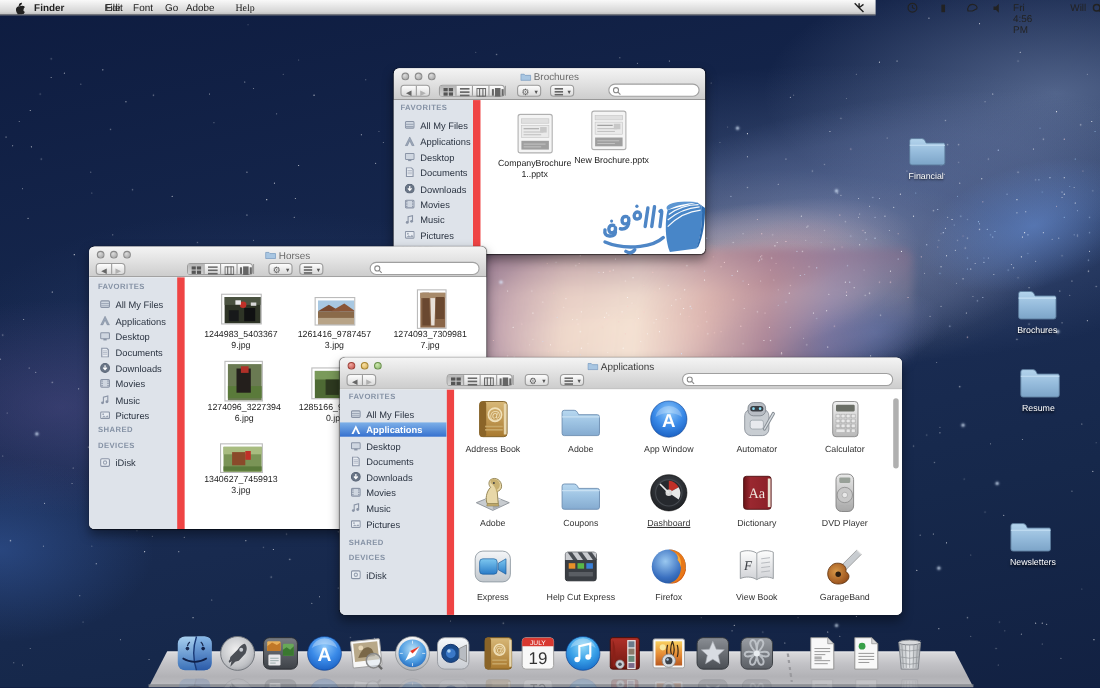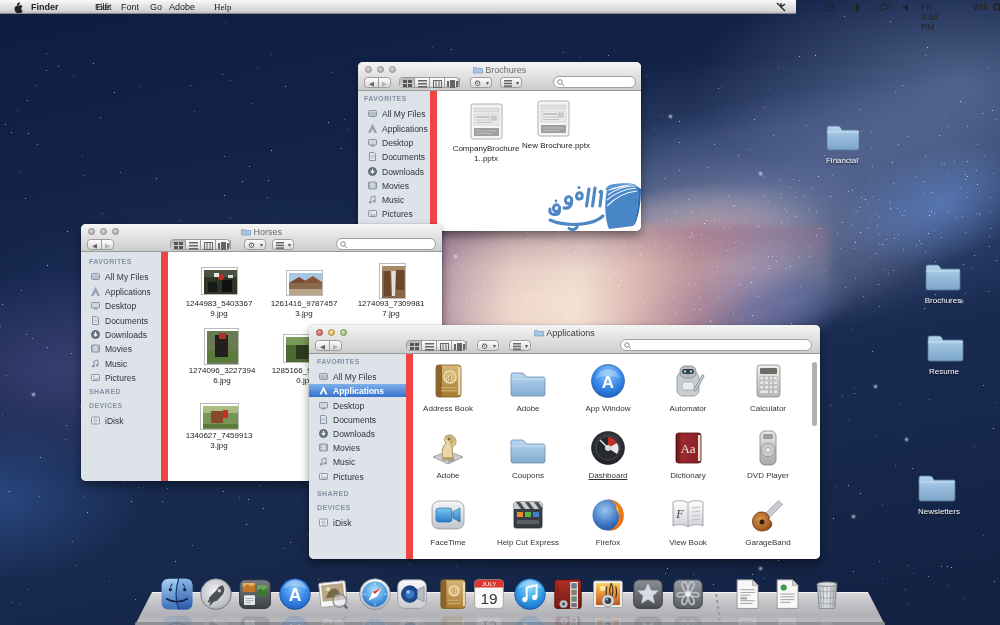--- a/index.html
+++ b/index.html
@@ -831,21 +831,21 @@
             </linearGradient>
             <linearGradient id="ftb" x1="0" y1="0" x2="0" y2="1">
               <stop offset="0" stop-color="#7ec8f0"></stop>
               <stop offset="1" stop-color="#2a7cc8"></stop>
             </linearGradient>
           </defs>
 <rect x="3" y="5" width="32" height="28" rx="7" fill="url(#ftg)" stroke="#909aa2" stroke-width="0.8"></rect>
 <rect x="7" y="12" width="16" height="14" rx="3" fill="url(#ftb)" stroke="#1a5a9a" stroke-width="0.6"></rect>
 <path d="M24 16 L31 12 L31 26 L24 22 Z" fill="url(#ftb)" stroke="#1a5a9a" stroke-width="0.6"></path>
         </svg></div>
-      <div class="applab" style="left:-6px; top:184px; width:80px;">FaceTime</div>
+      <div class="applab" style="left:-6px; top:184px; width:80px;">Express</div>
       <div style="position:absolute; left:95px; top:142px;"><svg width="38" height="38">
 <rect x="5" y="6" width="28" height="26" rx="2" fill="#3a3e44" stroke="#22262a" stroke-width="0.8"></rect>
 <g>
 <path d="M5 6 h28 v7 h-28 Z" fill="#caccd0"></path>
 <path d="M7 6 l5 7 h4 l-5 -7 Z" fill="#4a4e54"></path>
             <path d="M16 6 l5 7 h4 l-5 -7 Z" fill="#4a4e54"></path>
             <path d="M25 6 l5 7 h4 l-5 -7 Z" fill="#4a4e54"></path>
 </g>
 <rect x="8" y="16" width="6" height="5" fill="#e89028"></rect>
           <rect x="16" y="16" width="6" height="5" fill="#58b848"></rect>

